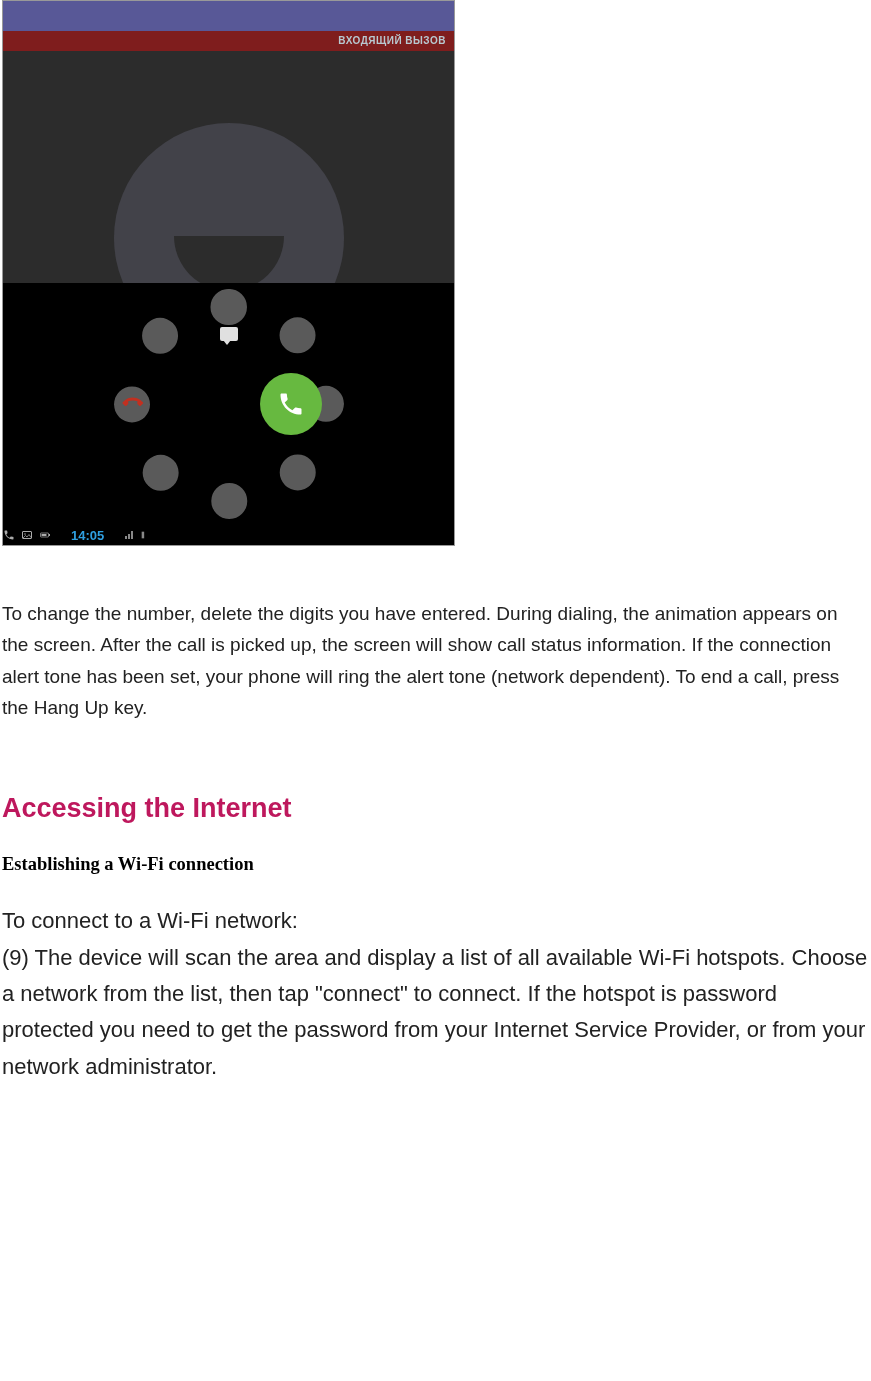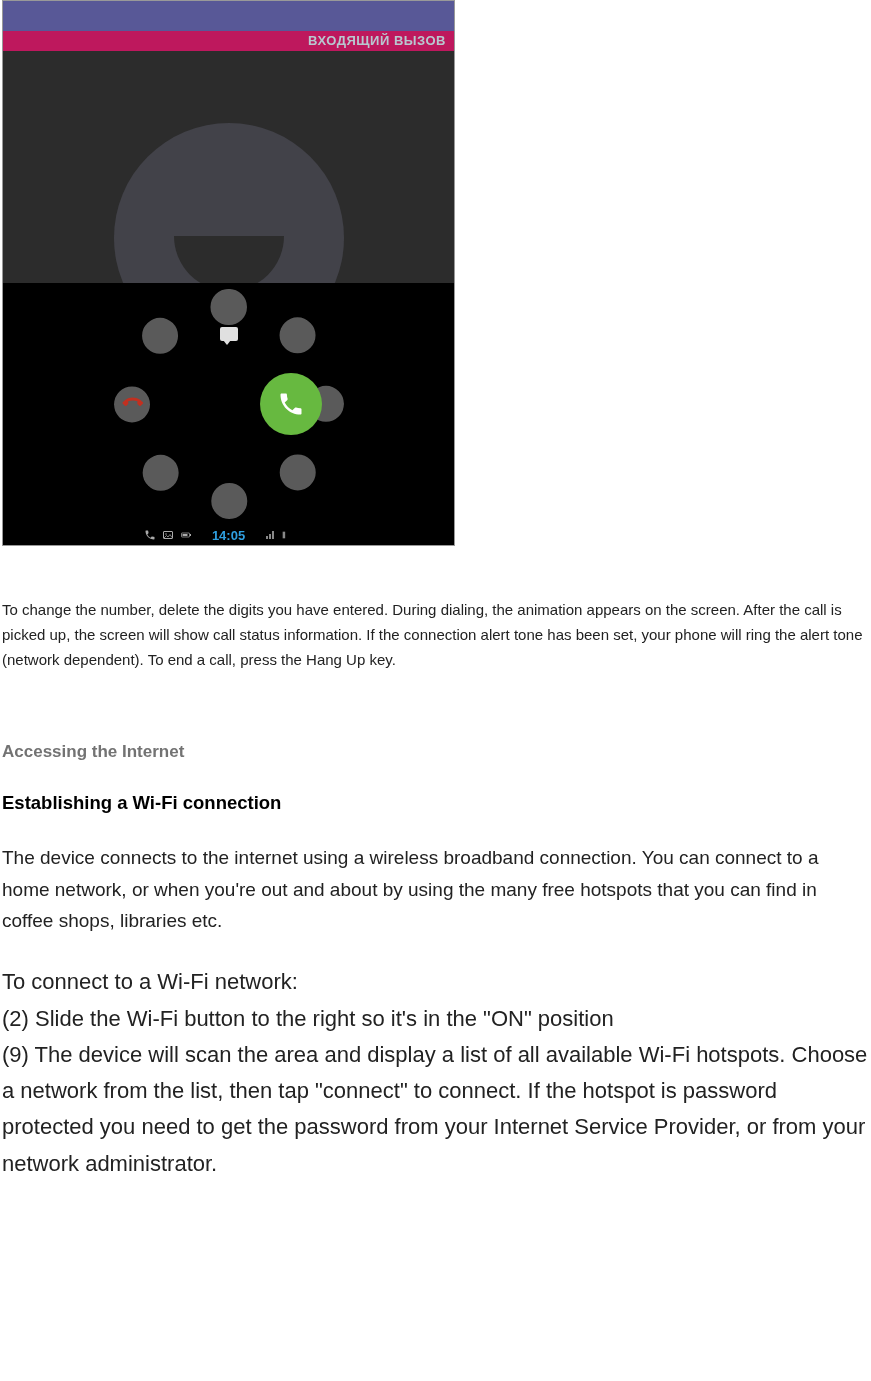--- a/index.html
+++ b/index.html
@@ -17,23 +17,23 @@
     border: 1px solid #999;
     margin: 0 0 0 2px;
     background: #000;
   }
   .scr-top {
     height: 30px;
     background: #585897;
   }
   .scr-bar {
     height: 20px;
-    background: #be185d;
+    background: #7f1d1d;
     color: #b8c8d0;
-    font-size: 13px;
+    font-size: 10px;
     font-weight: bold;
     text-align: right;
     line-height: 20px;
     padding-right: 8px;
     letter-spacing: 0.5px;
   }
   .scr-avatar-area {
     height: 232px;
     background: #2c2c2c;
     display: flex;
@@ -115,21 +115,21 @@
     transform: translateY(-50%);
     display: flex;
     align-items: center;
     justify-content: center;
   }
   .scr-status {
     height: 20px;
     background: #000;
     display: flex;
     align-items: center;
-    justify-content: center;
+    justify-content: flex-start;
     gap: 16px;
     padding-right: 22px;
   }
   .status-time {
     color: #2f9fe0;
     font-size: 13px;
     font-weight: bold;
   }
   .status-icons-left {
     display: flex;
@@ -138,48 +138,49 @@
   }
   .status-icons-right {
     display: flex;
     gap: 4px;
     margin-left: 4px;
   }
   .content {
     padding: 0 2px;
   }
   .para {
-    font-size: 15px;
+    font-size: 19px;
     line-height: 1.65;
     margin-top: 52px;
     color: #222;
   }
   .para2 {
     font-size: 19px;
     line-height: 1.65;
     margin-top: 28px;
     color: #222;
   }
   .para3 {
     font-size: 19px;
     line-height: 1.65;
     margin-top: 28px;
     color: #222;
   }
   h2 {
-    font-size: 17px;
+    font-size: 27px;
     font-weight: bold;
     margin-top: 70px;
-    color: #737373;
+    color: #be185d;
   }
   h3 {
     font-size: 18.5px;
     font-weight: bold;
     margin-top: 30px;
     color: #000;
+    font-family: Liberation Serif, serif;
   }
   .steps {
     font-size: 22px;
     line-height: 1.65;
     color: #222;
   }
 </style>
 </head>
 <body>
 
@@ -236,22 +237,20 @@
     </div>
   </div>
 
   <div class="content">
     <p class="para">To change the number, delete the digits you have entered. During dialing, the animation appears on the screen. After the call is picked up, the screen will show call status information. If the connection alert tone has been set, your phone will ring the alert tone (network dependent). To end a call, press the Hang Up key.</p>
 
     <h2>Accessing the Internet</h2>
 
     <h3>Establishing a Wi-Fi connection</h3>
 
-    <p class="para2">The device connects to the internet using a wireless broadband connection. You can connect to a home network, or when you're out and about by using the many free hotspots that you can find in coffee shops, libraries etc.</p>
 
     <div class="para3">
       <div class="steps">To connect to a Wi-Fi network:</div>
-      <div class="steps">(2) Slide the Wi-Fi button to the right so it's in the "ON" position</div>
       <div class="steps">(9) The device will scan the area and display a list of all available Wi-Fi hotspots. Choose a network from the list, then tap "connect" to connect. If the hotspot is password protected you need to get the password from your Internet Service Provider, or from your network administrator.</div>
     </div>
   </div>
 
 </div>
 
 </body></html>

